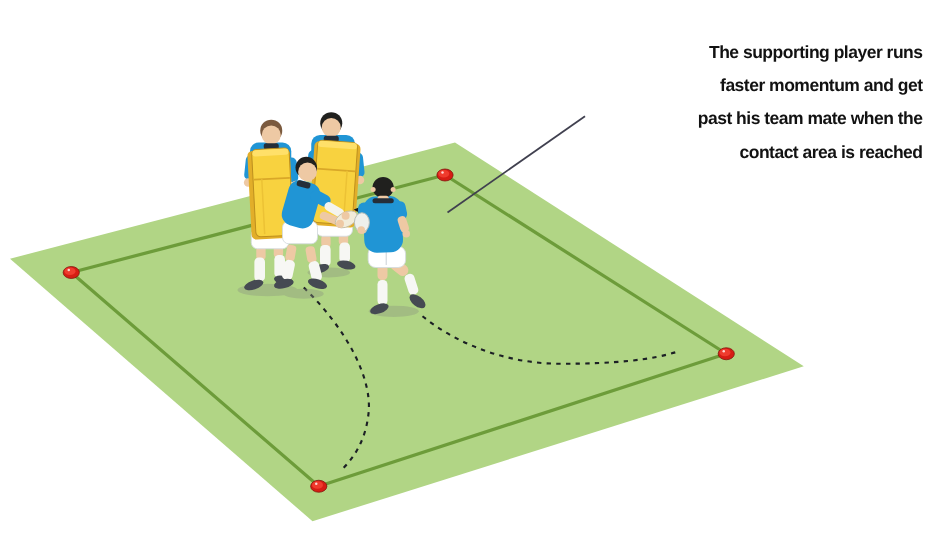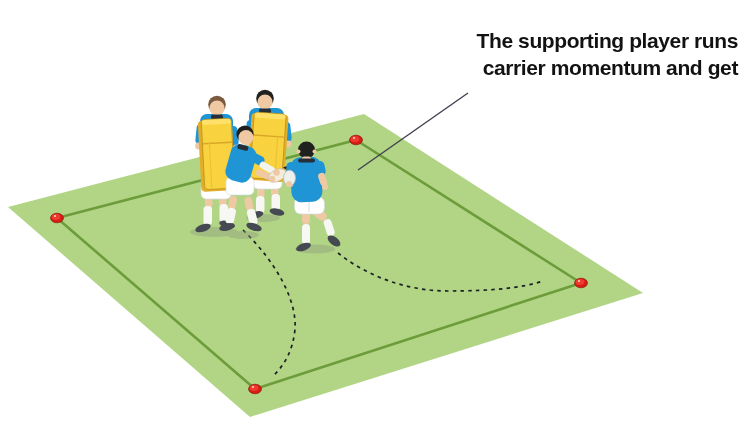--- a/index.html
+++ b/index.html
@@ -9,21 +9,21 @@
     background:#ffffff;
     overflow:hidden;
     font-family:"Liberation Sans",sans-serif;
   }
   .stage svg{position:absolute;left:0;top:0;}
   .caption{
     position:absolute;
     top:28px;right:12px;width:300px;
     text-align:right;
     font-weight:700;
-    font-size:21px;
+    font-size:14px;
     line-height:26.5px;
     letter-spacing:-0.4px;
     color:#121212;
   }
   .cap-line{display:block;}
 </style>
 </head>
 <body>
 
 <div class="stage">
@@ -166,16 +166,18 @@
       <g>
         <ellipse cx="255" cy="389" rx="6.5" ry="4.8" fill="#d61d14" stroke="#7d120c" stroke-width="0.6"></ellipse>
         <ellipse cx="254" cy="388" rx="4.4" ry="3" fill="#ef3b2d"></ellipse>
         <circle cx="253" cy="387" r="1" fill="#ffd7d2"></circle>
       </g>
     </g>
   </svg>
 
   <div class="caption">
     <span class="cap-line">The supporting player runs</span>
-    <span class="cap-line">carrier momentum and get</span>
+    <span class="cap-line">faster momentum and get</span>
+    <span class="cap-line">past his team mate when the</span>
+    <span class="cap-line">contact area is reached</span>
   </div>
 
 </div>
 
 </body></html>

